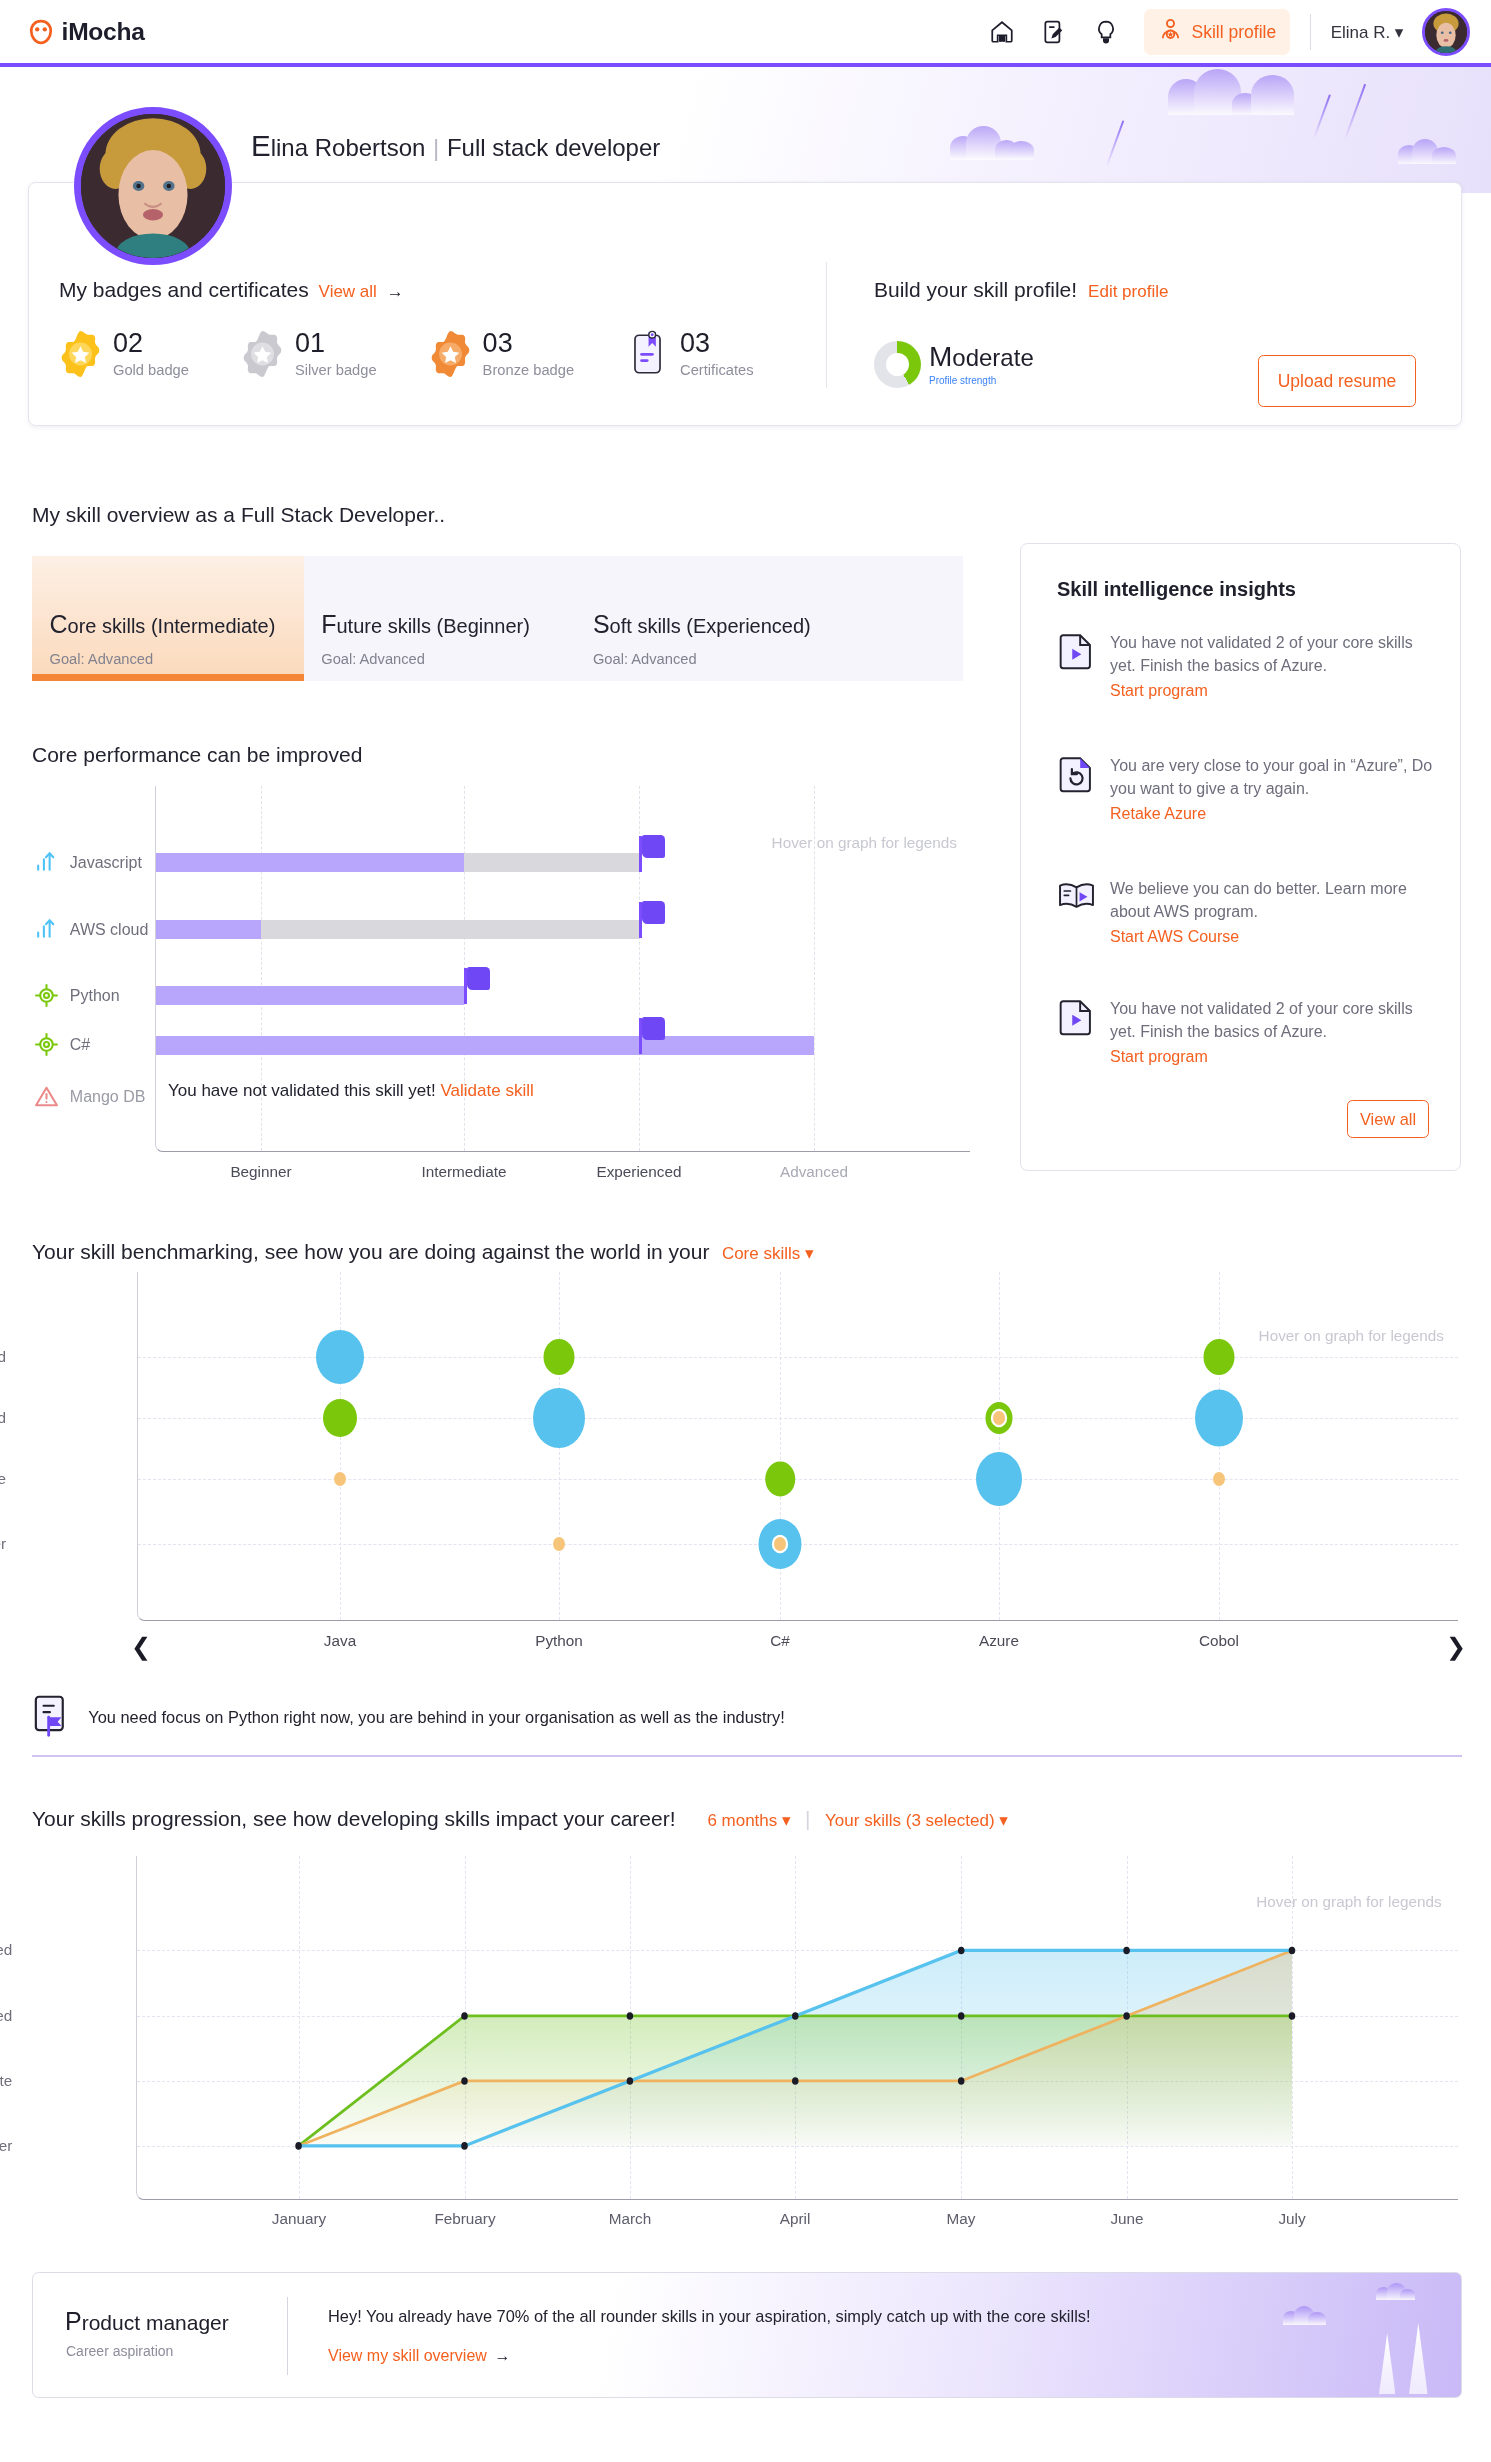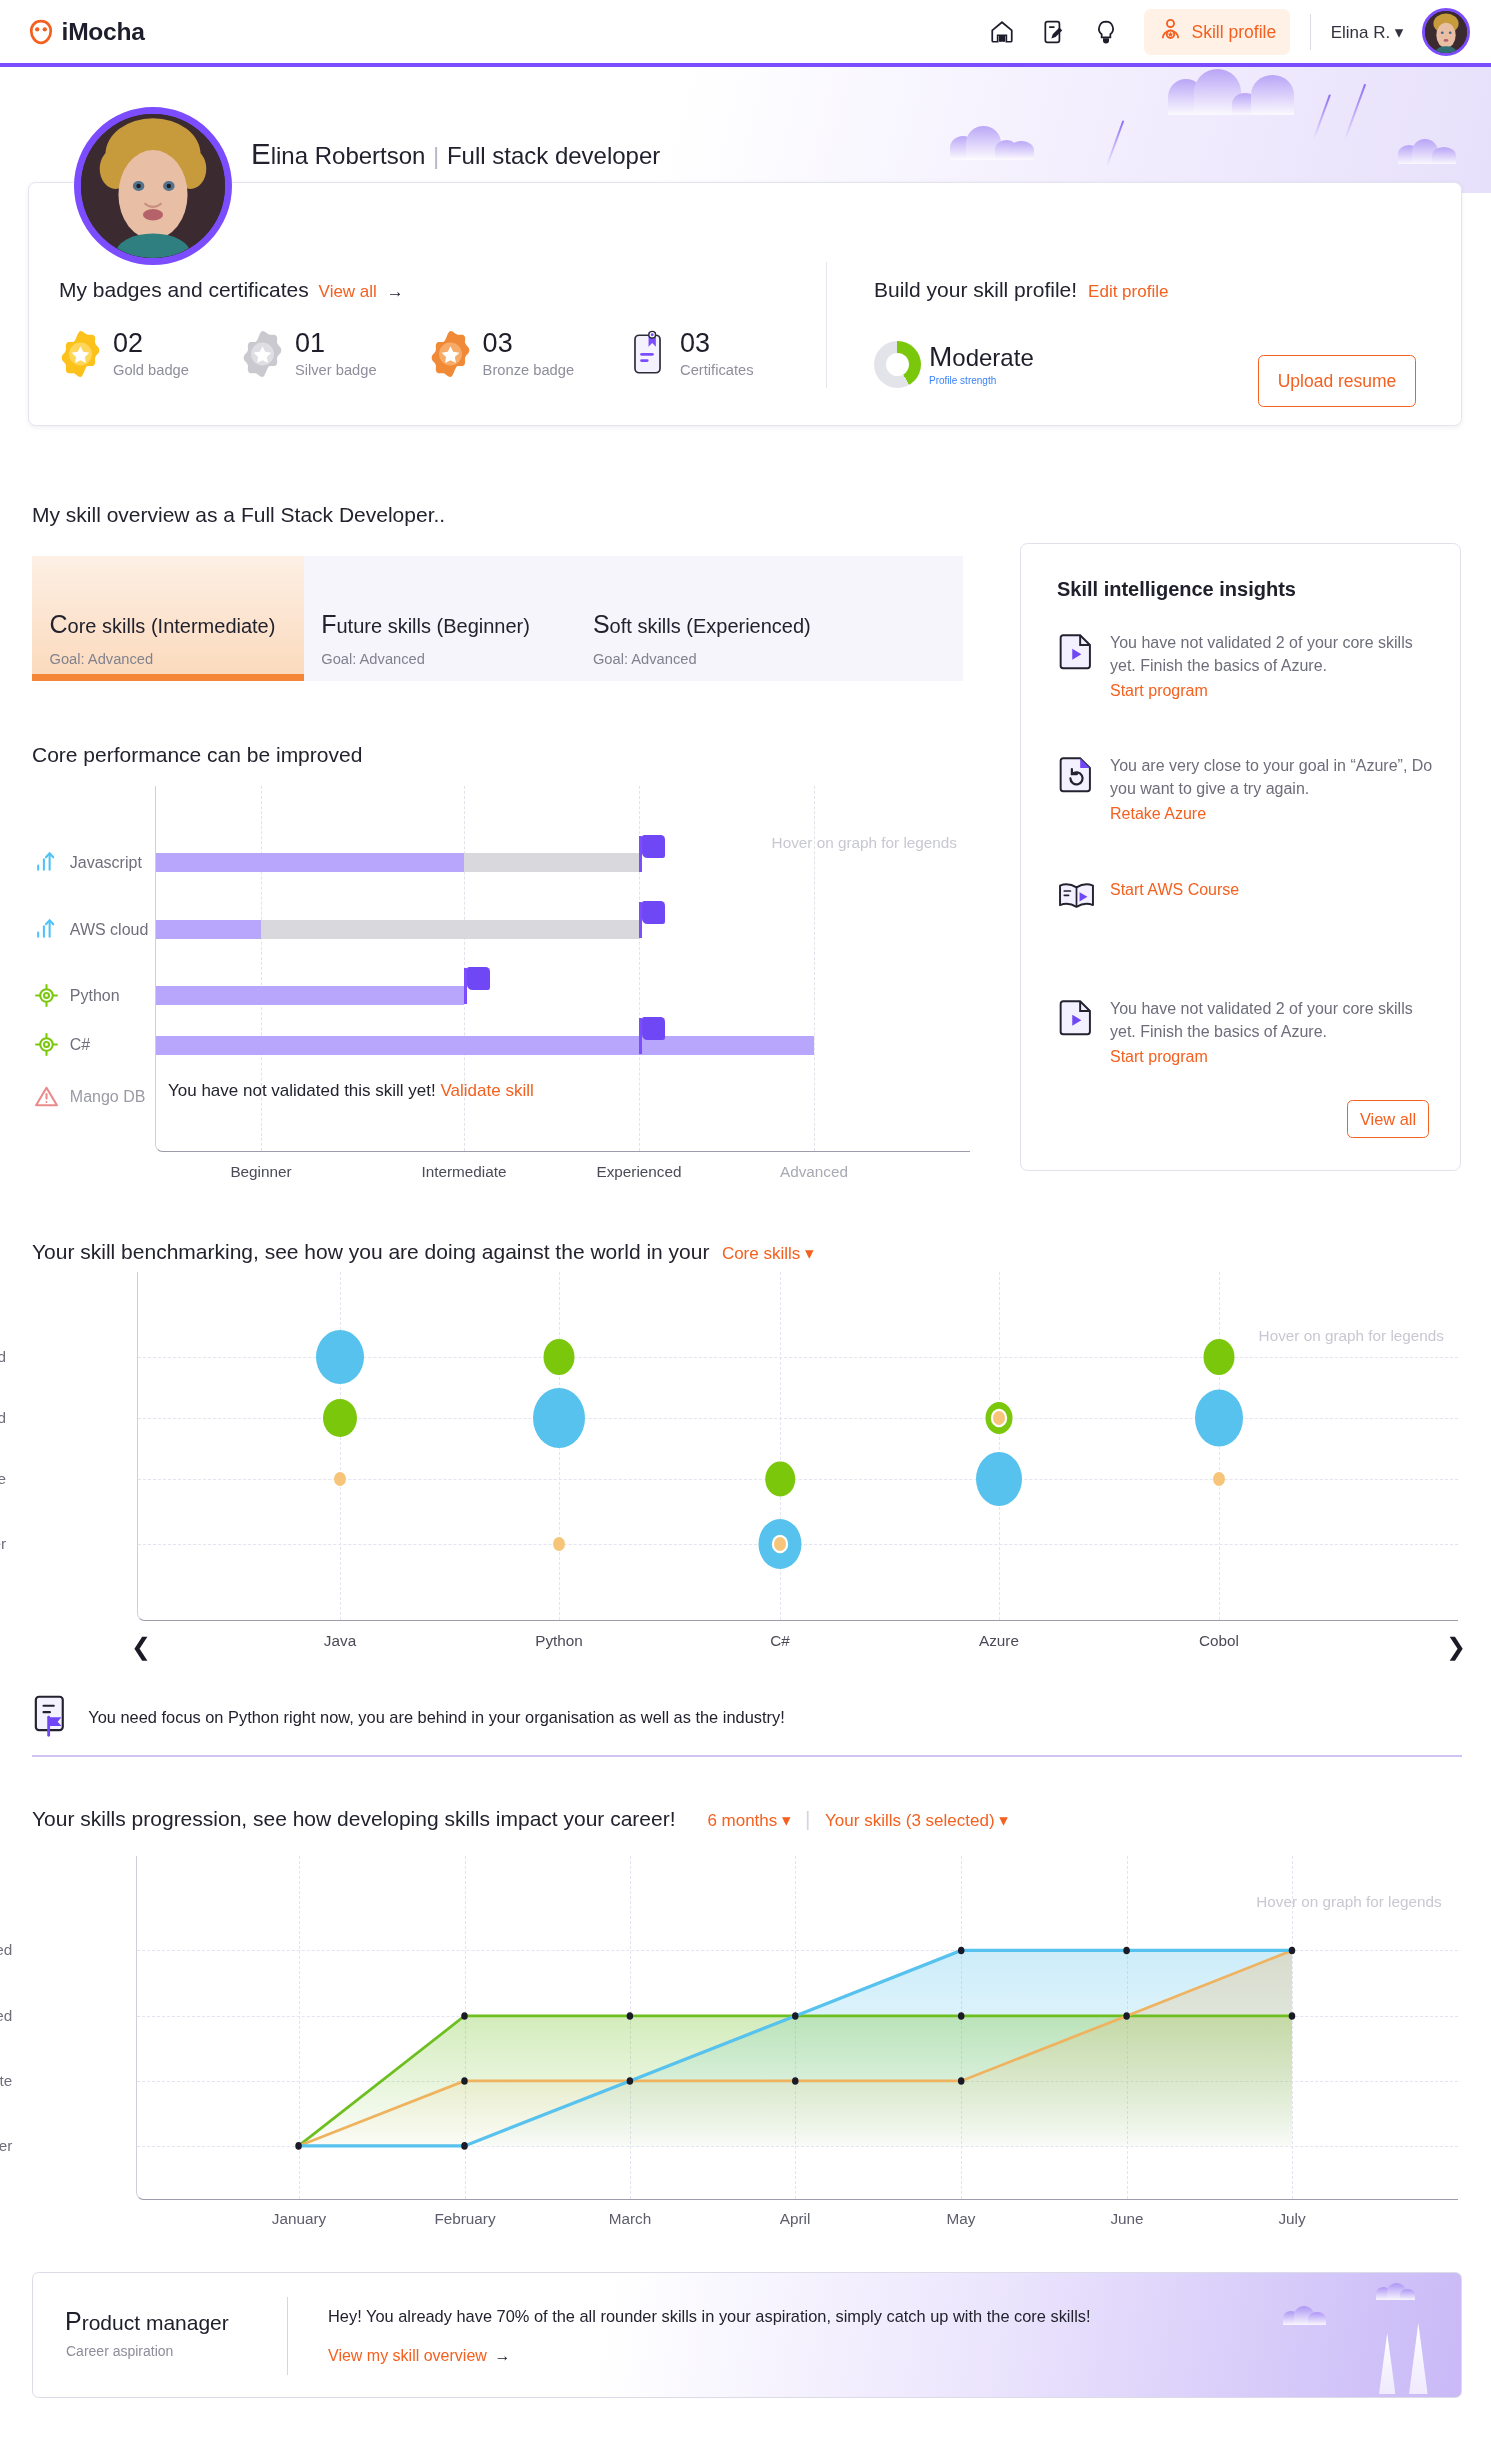--- a/index.html
+++ b/index.html
@@ -52,21 +52,21 @@
     background:#fff; border:1.1px solid #e4e4ee; border-radius:7.6px;
     box-shadow:0 1.6px 5.5px rgba(60,40,120,.07); z-index:5;
   }
   .avatar-big{
     position:absolute; left:74px; top:107px; width:158px; height:158px;
     border-radius:50%; border:7.6px solid #7c4dff; overflow:hidden;
     background:#3c2a2f; z-index:20;
   }
   .avatar-big .face,.avatar-top .face{ position:absolute; inset:0; }
   .hero-name{
-    position:absolute; left:251px; top:137px; z-index:20;
+    position:absolute; left:251px; top:129px; z-index:20;
     font-size:24px; color:#22222e; white-space:nowrap;
   }
   .hero-name .cap{ font-size:29.5px; }
   .hero-name .sep{ color:#b9b9c6; margin:0 7.6px; font-weight:300;}
 
   .badges-head{ position:absolute; left:59px; top:278px; display:flex; align-items:baseline; gap:9.8px; z-index:10;}
   .badges-head .t{ font-size:21px; color:#23232f; }
   .badges-head .lnk{ font-size:17px; color:#f4601f; cursor:pointer;}
   .badges-head .arr{ font-size:17px; color:#23232f;}
 
@@ -523,20 +523,21 @@
   <div class="ins-item" style="top:333px;">
     <span class="ins-ic">
       <svg width="39" height="39" viewBox="0 0 32 32" fill="none">
         <path d="M2.5 7c4-1.6 8.5-1.6 13.5 1.5 5-3.1 9.5-3.1 13.5-1.5v16c-4-1.6-8.5-1.6-13.5 1.5-5-3.1-9.5-3.1-13.5-1.5z" fill="#f3f1ff" stroke="#23232f" stroke-width="1.6" stroke-linejoin="round"></path>
         <path d="M16 8.5v16" stroke="#23232f" stroke-width="1.4"></path>
         <path d="M6 11.5h5M6 15h3.5" stroke="#23232f" stroke-width="1.4" stroke-linecap="round"></path>
         <path d="M18.5 12.5 25 16.3l-6.5 3.8z" fill="#7047f5"></path>
       </svg>
     </span>
     <span class="ins-body">
+      <div class="tx">We believe you can do better. Learn more about AWS program.</div>
       <span class="lnk">Start AWS Course</span>
     </span>
   </div>
 
   <div class="ins-item" style="top:453px;">
     <span class="ins-ic">
       <svg width="39" height="39" viewBox="0 0 32 32" fill="none">
         <path d="M5 3.5h14l8 8v17a2 2 0 0 1-2 2H5a2 2 0 0 1-2-2v-23a2 2 0 0 1 2-2z" fill="#f3f1ff" stroke="#23232f" stroke-width="1.6"></path>
         <path d="M19 3.5v8h8" stroke="#23232f" stroke-width="1.6" fill="none"></path>
         <path d="M12.5 14.5 20 19l-7.5 4.5z" fill="#7047f5"></path>

